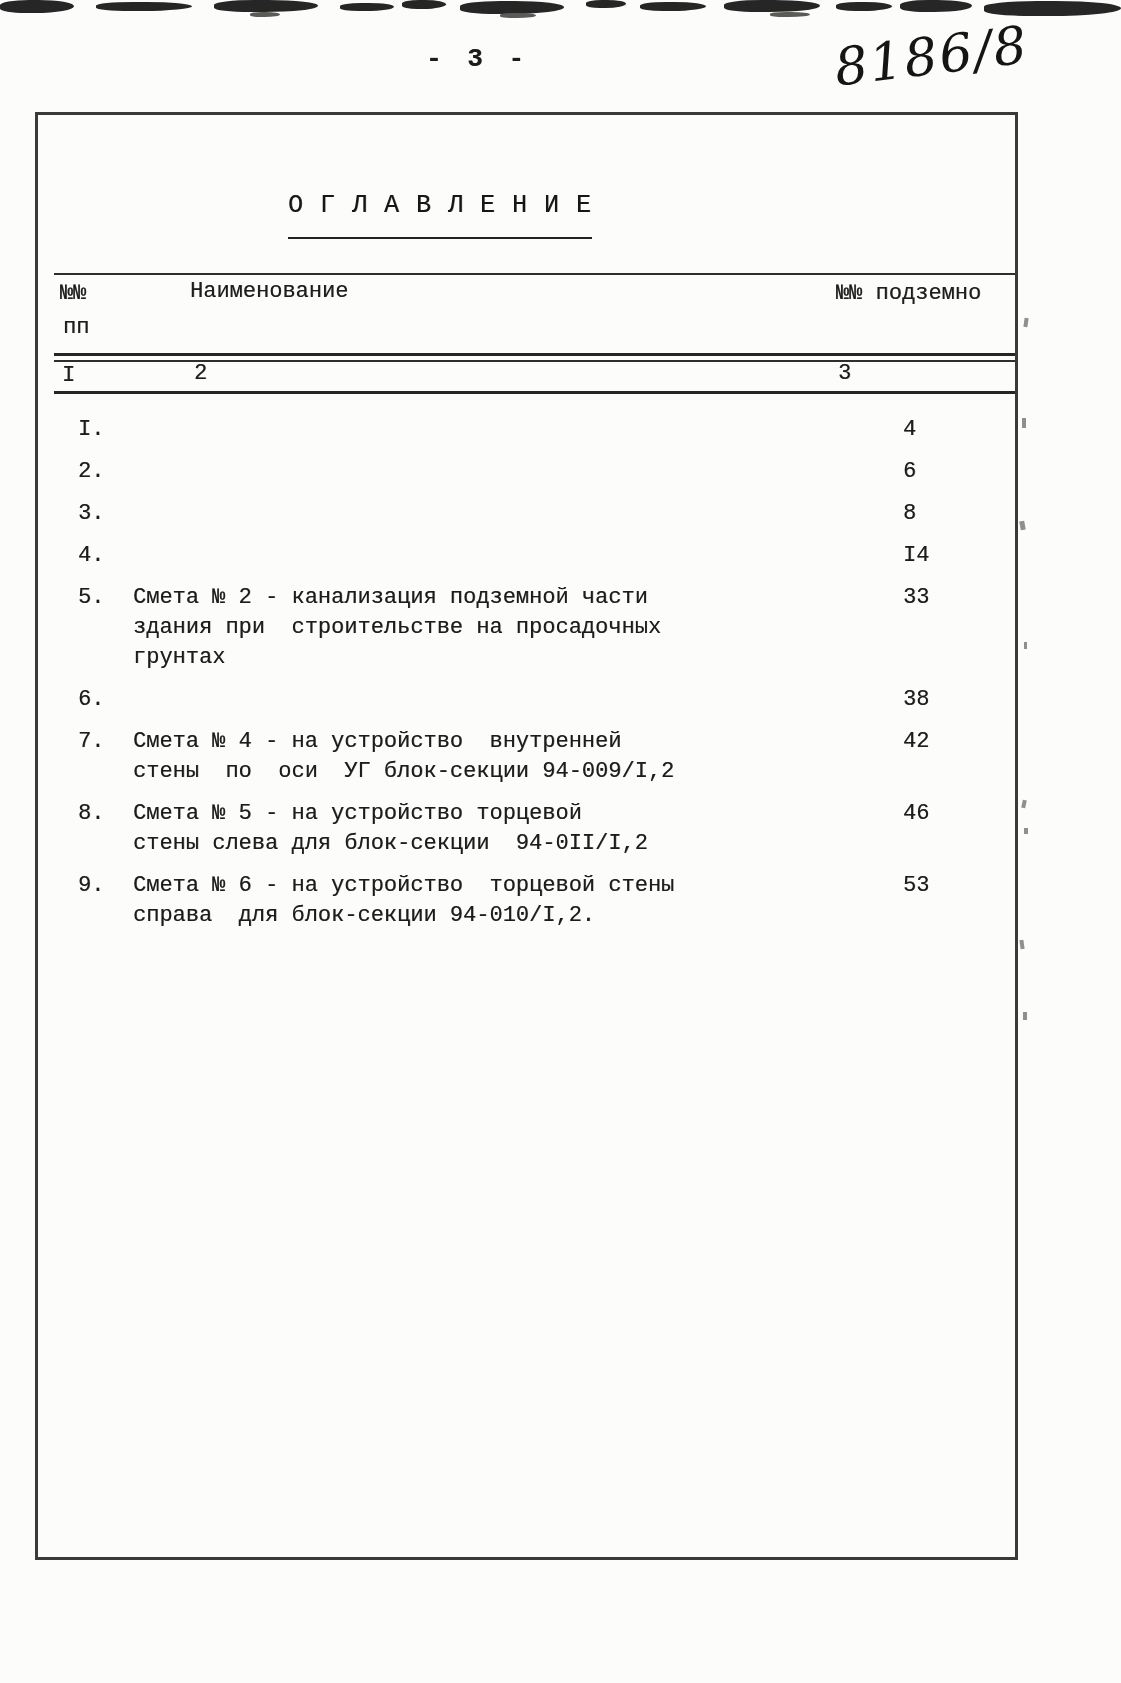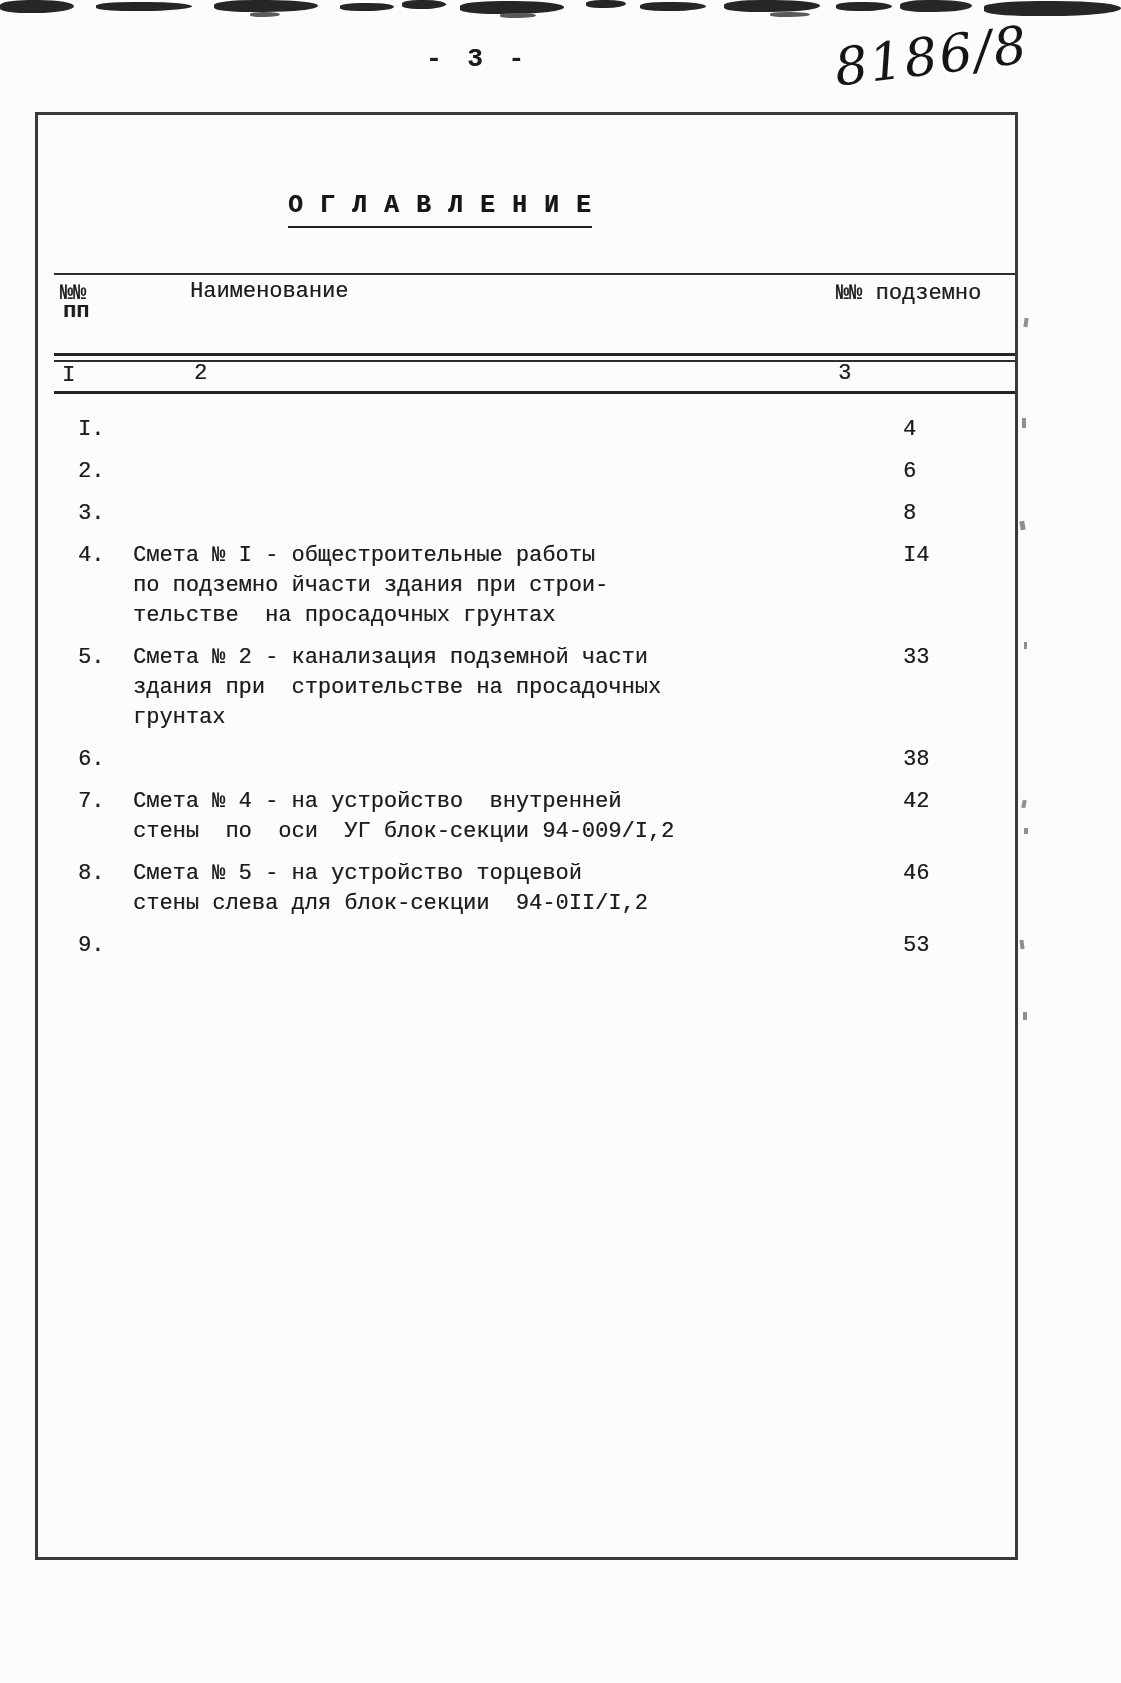--- a/index.html
+++ b/index.html
@@ -30,22 +30,22 @@
     font-style:italic;font-size:52px;color:#151515;
     transform:rotate(-7deg);letter-spacing:2px;
   }
   .frame{
     position:absolute;left:35px;top:112px;width:983px;height:1448px;
     border:3px solid #3a3a3a;box-sizing:border-box;
     background:#fcfcfa;
   }
   .title{
     position:absolute;left:250px;top:76px;
-    font-size:25px;font-weight:bold;color:#161616;
-    border-bottom:2px solid #222;padding-bottom:6px;
+    font-size:25px;font-weight:normal;color:#161616;
+    border-bottom:2px solid #222;padding-bottom:17px;
     white-space:pre;letter-spacing:1px;
     text-shadow:0.4px 0.2px 0 rgba(25,25,25,.6);
   }
   .th, .idx{
     position:absolute;font-size:22px;color:#1d1d1d;
     text-shadow:0.4px 0.2px 0 rgba(25,25,25,.55);
     white-space:pre;
   }
   .rule{position:absolute;left:16px;right:0;background:#2e2e2e;}
   .rule.top{top:158px;height:2px;}
@@ -102,21 +102,21 @@
 
   <div class="frame">
 
     <div class="title">О Г Л А В Л Е Н И Е</div>
 
     <div class="rule top"></div>
     <div class="rule dbl"></div>
     <div class="rule bot"></div>
 
     <div class="th" style="left:22px;top:166px;">№№</div>
-    <div class="th" style="left:25px;top:184px;font-weight:bold;">пп</div>
+    <div class="th" style="left:25px;top:200px;">пп</div>
     <div class="th" style="left:152px;top:164px;">Наименование</div>
     <div class="th" style="left:798px;top:166px;">№№ подземно</div>
 
     <div class="idx" style="left:24px;top:248px;">I</div>
     <div class="idx" style="left:156px;top:246px;">2</div>
     <div class="idx" style="left:800px;top:246px;">3</div>
 
     <div class="rows">
 
       <div class="row">
@@ -129,23 +129,20 @@
         <div class="row-page">6</div>
       </div>
 
       <div class="row">
         <div class="row-num">3.</div>
         <div class="row-page">8</div>
       </div>
 
       <div class="row">
         <div class="row-num">4.</div>
-        <div class="row-name">Смета № I - общестроительные работы
-по подземно йчасти здания при строи-
-тельстве  на просадочных грунтах</div>
         <div class="row-page">I4</div>
       </div>
 
       <div class="row">
         <div class="row-num">5.</div>
         <div class="row-name">Смета № 2 - канализация подземной части
 здания при  строительстве на просадочных
 грунтах</div>
         <div class="row-page">33</div>
       </div>
@@ -164,18 +161,20 @@
 
       <div class="row">
         <div class="row-num">8.</div>
         <div class="row-name">Смета № 5 - на устройство торцевой
 стены слева для блок-секции  94-0II/I,2</div>
         <div class="row-page">46</div>
       </div>
 
       <div class="row">
         <div class="row-num">9.</div>
+        <div class="row-name">Смета № 6 - на устройство  торцевой стены
+справа  для блок-секции 94-010/I,2.</div>
         <div class="row-page">53</div>
       </div>
 
     </div>
   </div>
 </div>
 
 </body></html>

